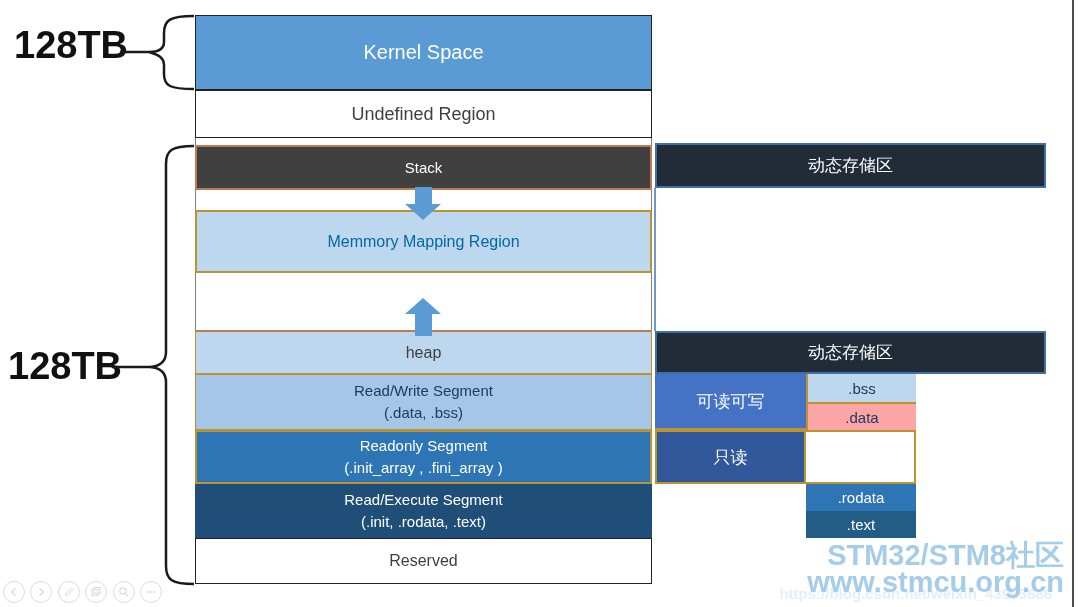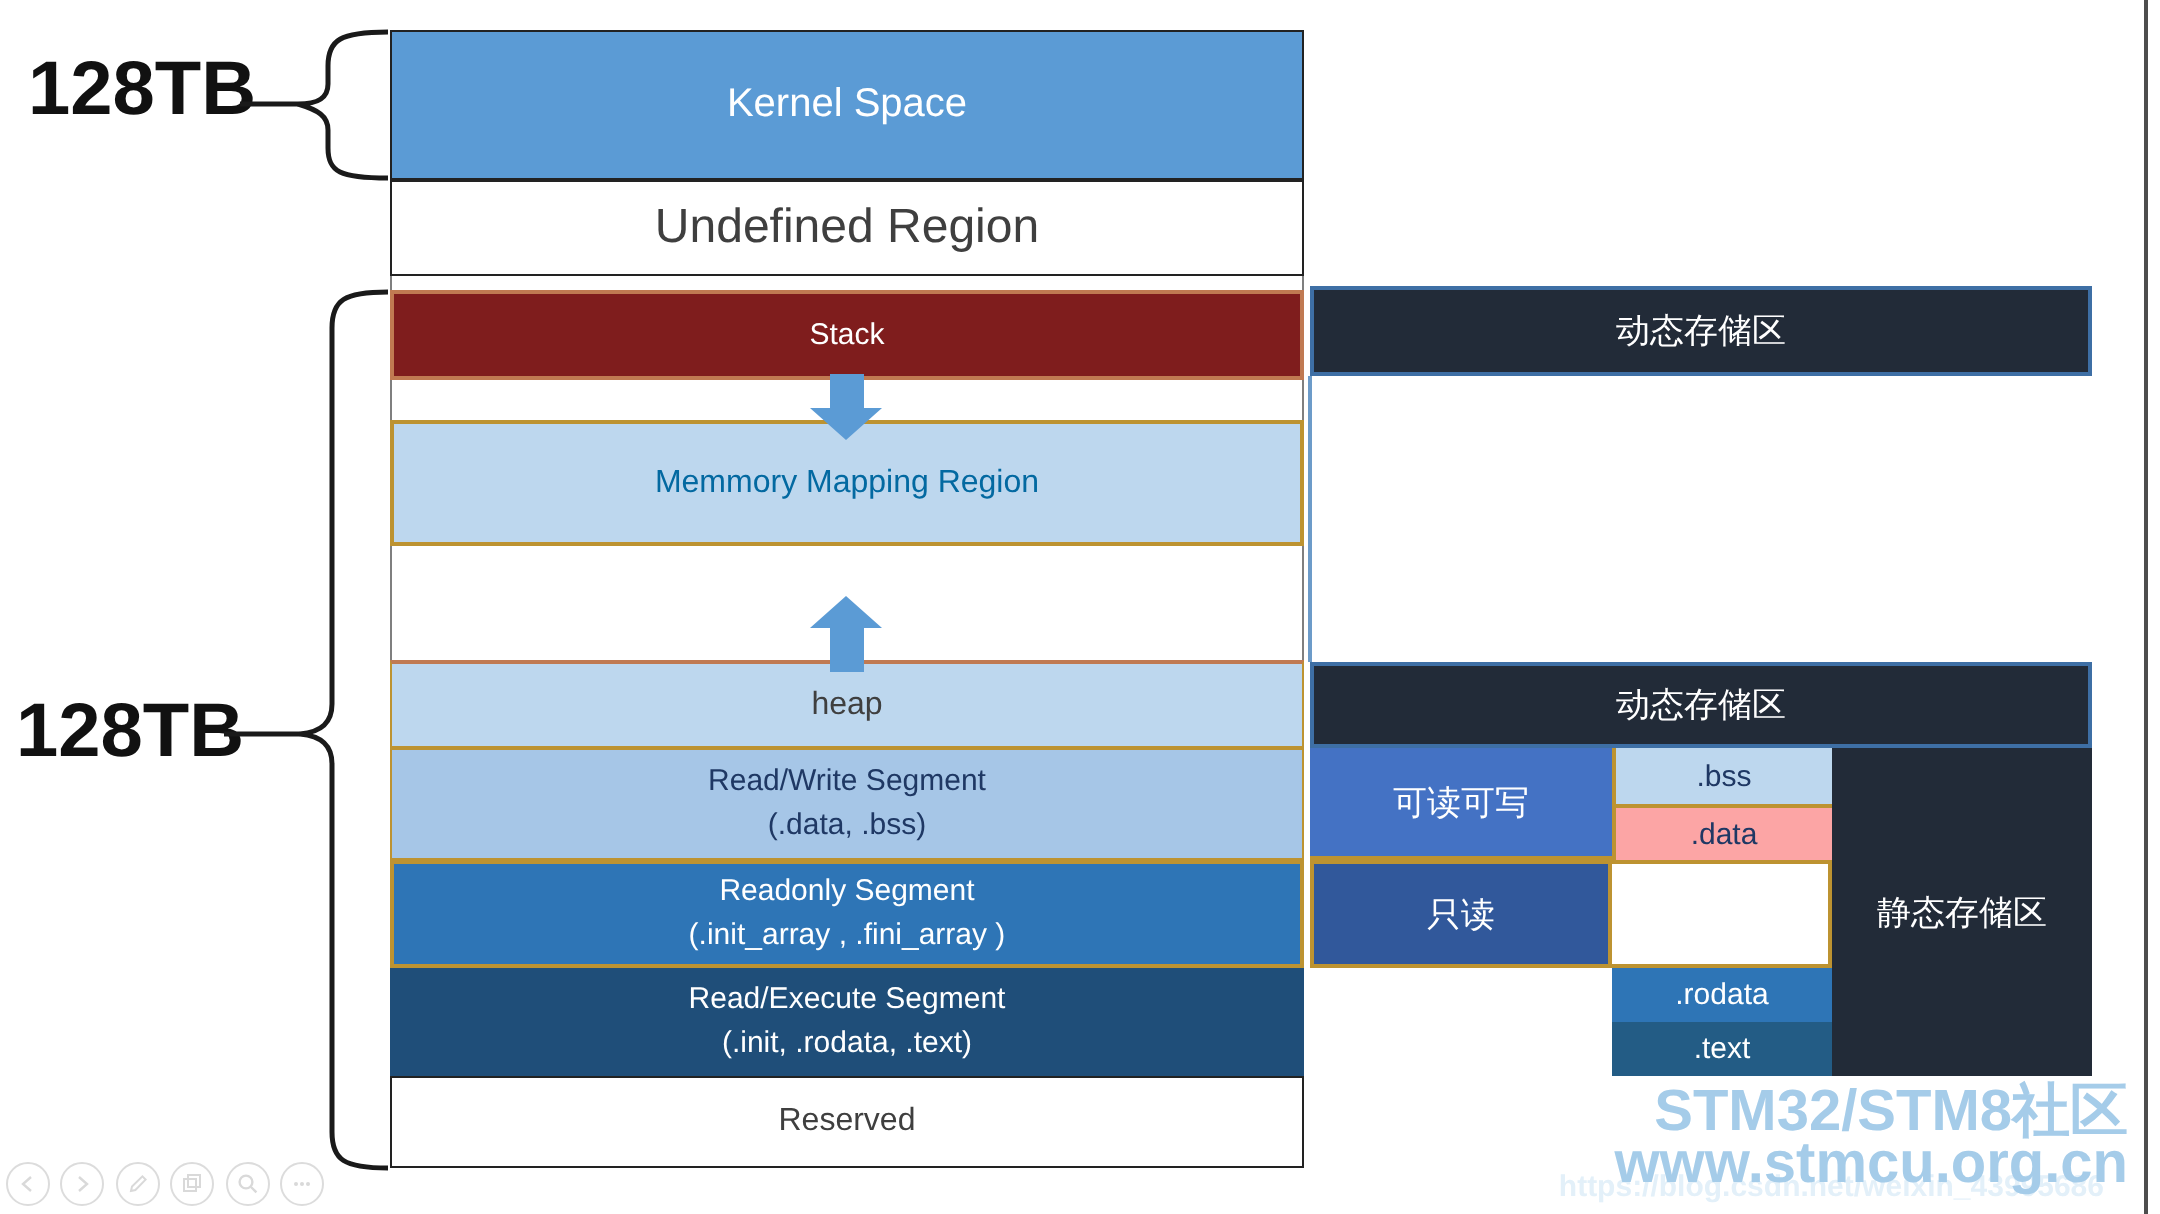--- a/index.html
+++ b/index.html
@@ -9,22 +9,22 @@
   }
   .abs{position:absolute;box-sizing:border-box;}
   .blk{display:flex;align-items:center;justify-content:center;text-align:center;}
   .two{line-height:1.45;}
   
   .col-outline{left:195px;top:15px;width:457px;height:569px;
     border-left:1px solid #7f7f7f;border-right:1px solid #7f7f7f;}
   .b-kernel{left:195px;top:15px;width:457px;height:75px;background:#5B9BD5;
     border:1px solid #222;color:#fff;font-size:20px;}
   .b-undef{left:195px;top:90px;width:457px;height:48px;background:#fff;
-    border:1px solid #222;color:#3f3f3f;font-size:24px;}
-  .b-stack{left:195px;top:145px;width:457px;height:45px;background:#7f1d1d;
+    border:1px solid #222;color:#3f3f3f;font-size:18px;}
+  .b-stack{left:195px;top:145px;width:457px;height:45px;background:#404040;
     border:2px solid #C07A52;color:#fff;font-size:15px;}
   .b-mmr{left:195px;top:210px;width:457px;height:63px;background:#BDD7EE;
     border:2px solid #BD9331;color:#0369a1;font-size:16px;}
   .b-heap{left:195px;top:330px;width:457px;height:44px;background:#BDD7EE;
     border:1px solid #BD9331;border-top:2px solid #C07A52;color:#3f3f3f;font-size:16px;}
   .b-rw{left:195px;top:374px;width:457px;height:56px;background:#A6C6E7;
     border:1px solid #BD9331;color:#1F3864;font-size:15px;}
   .b-ro{left:195px;top:430px;width:457px;height:54px;background:#2E75B6;
     border:2px solid #BD9331;color:#fff;font-size:15px;}
   .b-rx{left:195px;top:484px;width:457px;height:54px;background:#1F4E79;
@@ -167,23 +167,20 @@
   <div class="abs blk r-ro">
     <span>只读</span>
   </div>
   <div class="abs r-white"></div>
   <div class="abs blk r-rodata">
     <span>.rodata</span>
   </div>
   <div class="abs blk r-text">
     <span>.text</span>
   </div>
-  <div class="abs blk r-static">
-    <span>静态存储区</span>
-  </div>
 
   <div class="abs wm wm1">STM32/STM8社区</div>
   <div class="abs wm wm2">www.stmcu.org.cn</div>
   <div class="abs wm3">https://blog.csdn.net/weixin_43995686</div>
 
   <div class="abs page-edge"></div>
 
   <div class="abs tool" style="left:3px;">
     <svg width="12" height="12" viewBox="0 0 12 12">
       <polyline points="7.5,2.5 3.5,6 7.5,9.5" fill="none" stroke="#d9d9d9" stroke-width="1.2"></polyline>

